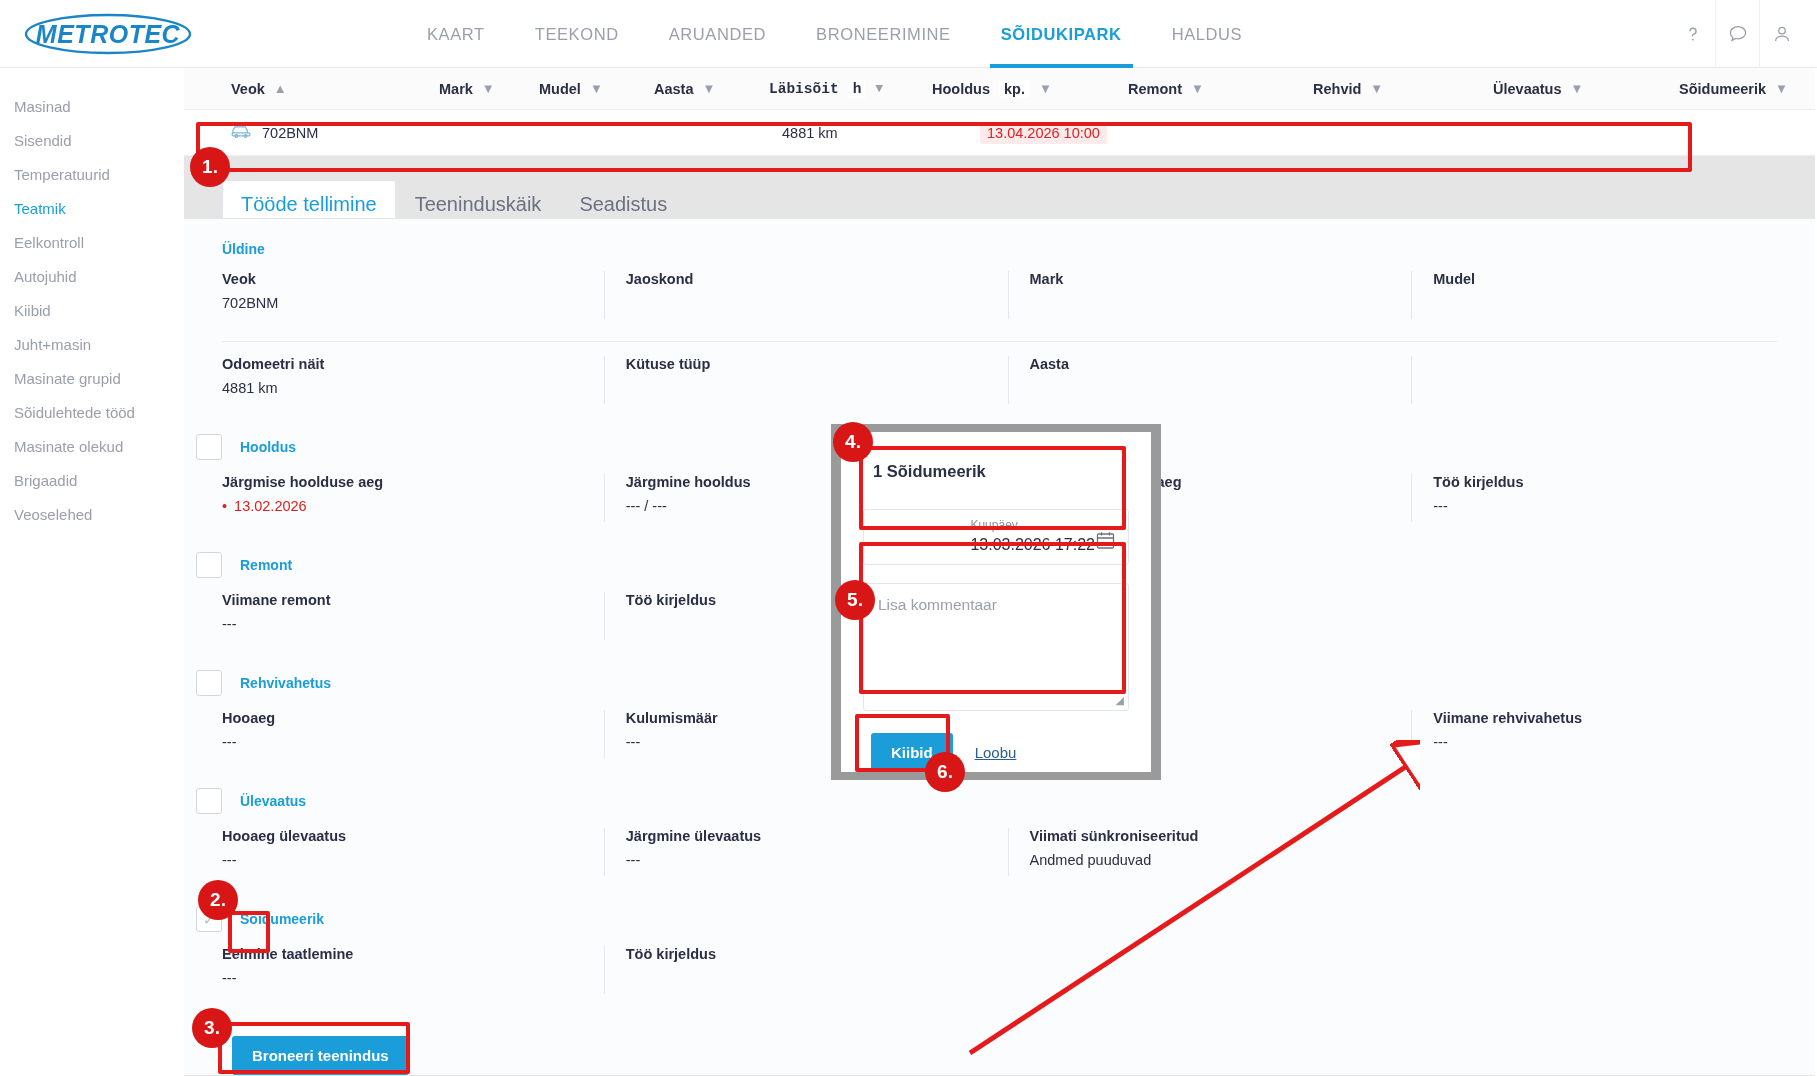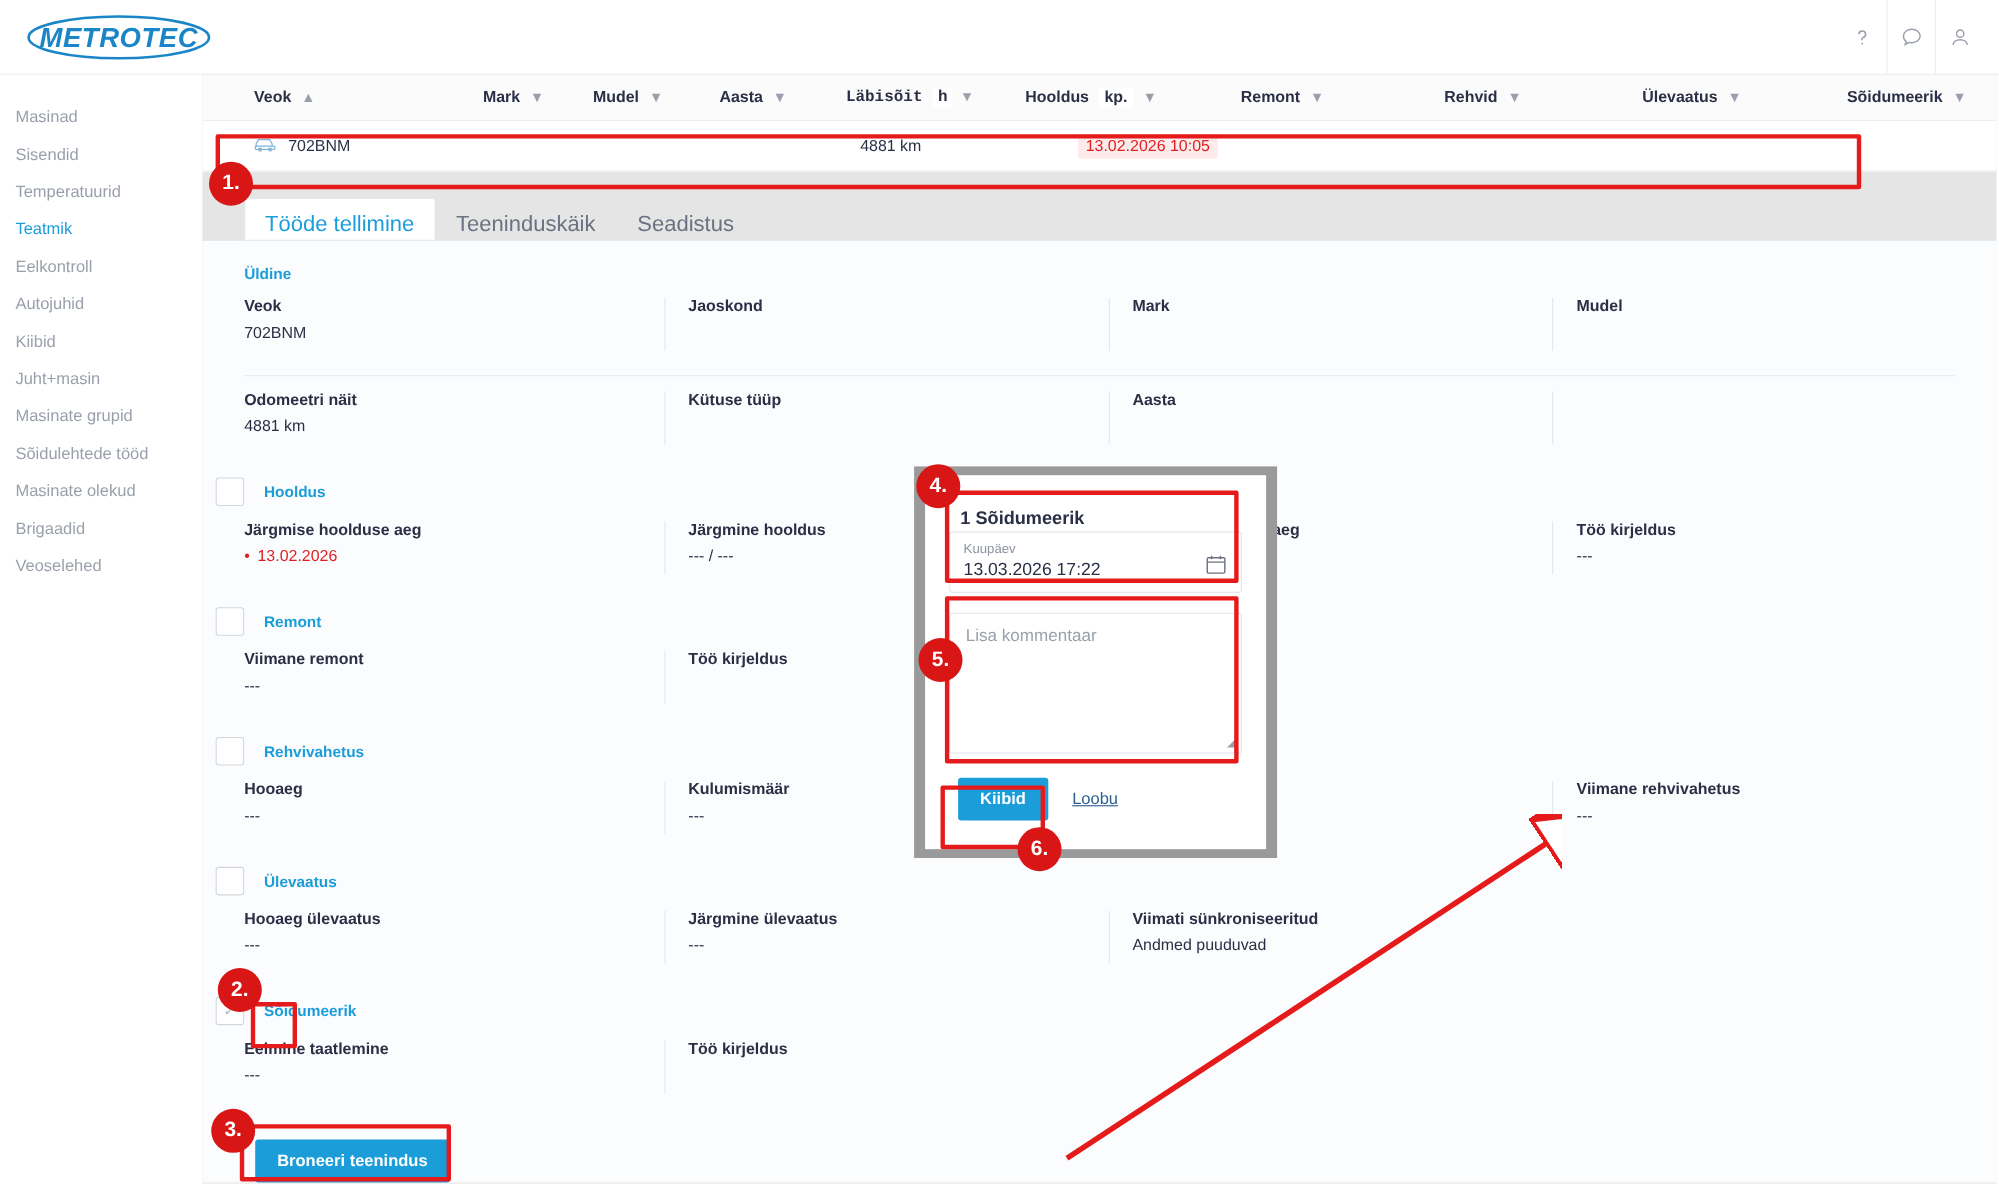--- a/index.html
+++ b/index.html
@@ -119,22 +119,22 @@
   }
 
   
   #modalwrap{ position:absolute; left:831px; top:424px; width:330px; height:356px; }
   #modalshadow{ position:absolute; inset:0; background:#9a9a9a; }
   #modal{
     position:absolute; left:10px; top:8px; width:310px; height:340px; background:#fff;
   }
   #modaltitle{ font-size:16.5px; font-weight:bold; color:#2b2f45; margin:30px 0 0 32px; }
   #datefield{
-    margin:2px 22px 0 22px; border:1px solid #e3e6ea; background:#fff; border-radius:3px;
-    padding:8px 12px 10px 12px; display:flex; align-items:flex-end; justify-content:space-between;
+    margin:28px 22px 0 22px; border:1px solid #e3e6ea; background:#fff; border-radius:3px;
+    padding:8px 12px 10px 12px; display:flex; align-items:flex-end; justify-content:flex-end;
     cursor:text;
   }
   #datefield .dlabel{ font-size:12px; color:#8b92a0; }
   #datefield .dval{ font-size:16px; color:#2b2f45; margin-top:4px; }
   #calicon{ color:#6a7180; }
   #commentbox{
     margin:18px 22px 0 22px; border:1px solid #e3e6ea; background:#fff; border-radius:3px;
     height:128px; padding:12px 14px; position:relative; cursor:text;
   }
   #commentbox .ph{ color:#9aa0ab; font-size:15.5px; }
@@ -156,20 +156,28 @@
 
 <div id="topbar">
 
   <div id="logo">
     <svg width="172" height="46" viewBox="0 0 172 46">
       <ellipse cx="86" cy="23" rx="82" ry="19" fill="none" stroke="#1a86c8" stroke-width="2.4"></ellipse>
       <text x="86" y="32" text-anchor="middle" font-family="Liberation Sans, sans-serif" font-size="25" font-weight="bold" font-style="italic" fill="#1a86c8" letter-spacing="0.5">METROTEC</text>
     </svg>
   </div>
 
+  <div id="mainnav">
+    <div class="navitem">KAART</div>
+    <div class="navitem">TEEKOND</div>
+    <div class="navitem">ARUANDED</div>
+    <div class="navitem">BRONEERIMINE</div>
+    <div class="navitem active">SÕIDUKIPARK</div>
+    <div class="navitem">HALDUS</div>
+  </div>
 
   <div id="topright">
     <div class="topicon">
       <svg width="20" height="20" viewBox="0 0 20 20" fill="none" stroke="#9aa0ab" stroke-width="1.4">
         <path d="M7 7.2a3 3 0 1 1 3.6 3c-.9.3-1.1 1-1.1 1.8v.6"></path>
         <circle cx="9.9" cy="15.6" r=".85" fill="#9aa0ab" stroke="none"></circle>
       </svg>
     </div>
     <div class="topicon sep">
       <svg width="22" height="22" viewBox="0 0 22 22" fill="none" stroke="#9aa0ab" stroke-width="1.3">
@@ -267,21 +275,21 @@
           <circle cx="6" cy="14" r="1.5"></circle>
             <circle cx="16" cy="14" r="1.5"></circle>
         </svg>
       </span>
       <span>702BNM</span>
     </div>
     <div class="td" style="width:115px;"></div>
     <div class="td" style="width:118px;"></div>
     <div class="td" style="width:110px;"></div>
     <div class="td" style="width:198px;">4881 km</div>
-    <div class="td datered">13.02.2026 10:05</div>
+    <div class="td datered">13.04.2026 10:00</div>
   </div>
 
   <div id="tabs">
     <div class="tab active">Tööde tellimine</div>
     <div class="tab">Teeninduskäik</div>
     <div class="tab">Seadistus</div>
   </div>
   <div id="tabline"></div>
 
   <div id="formbody">

